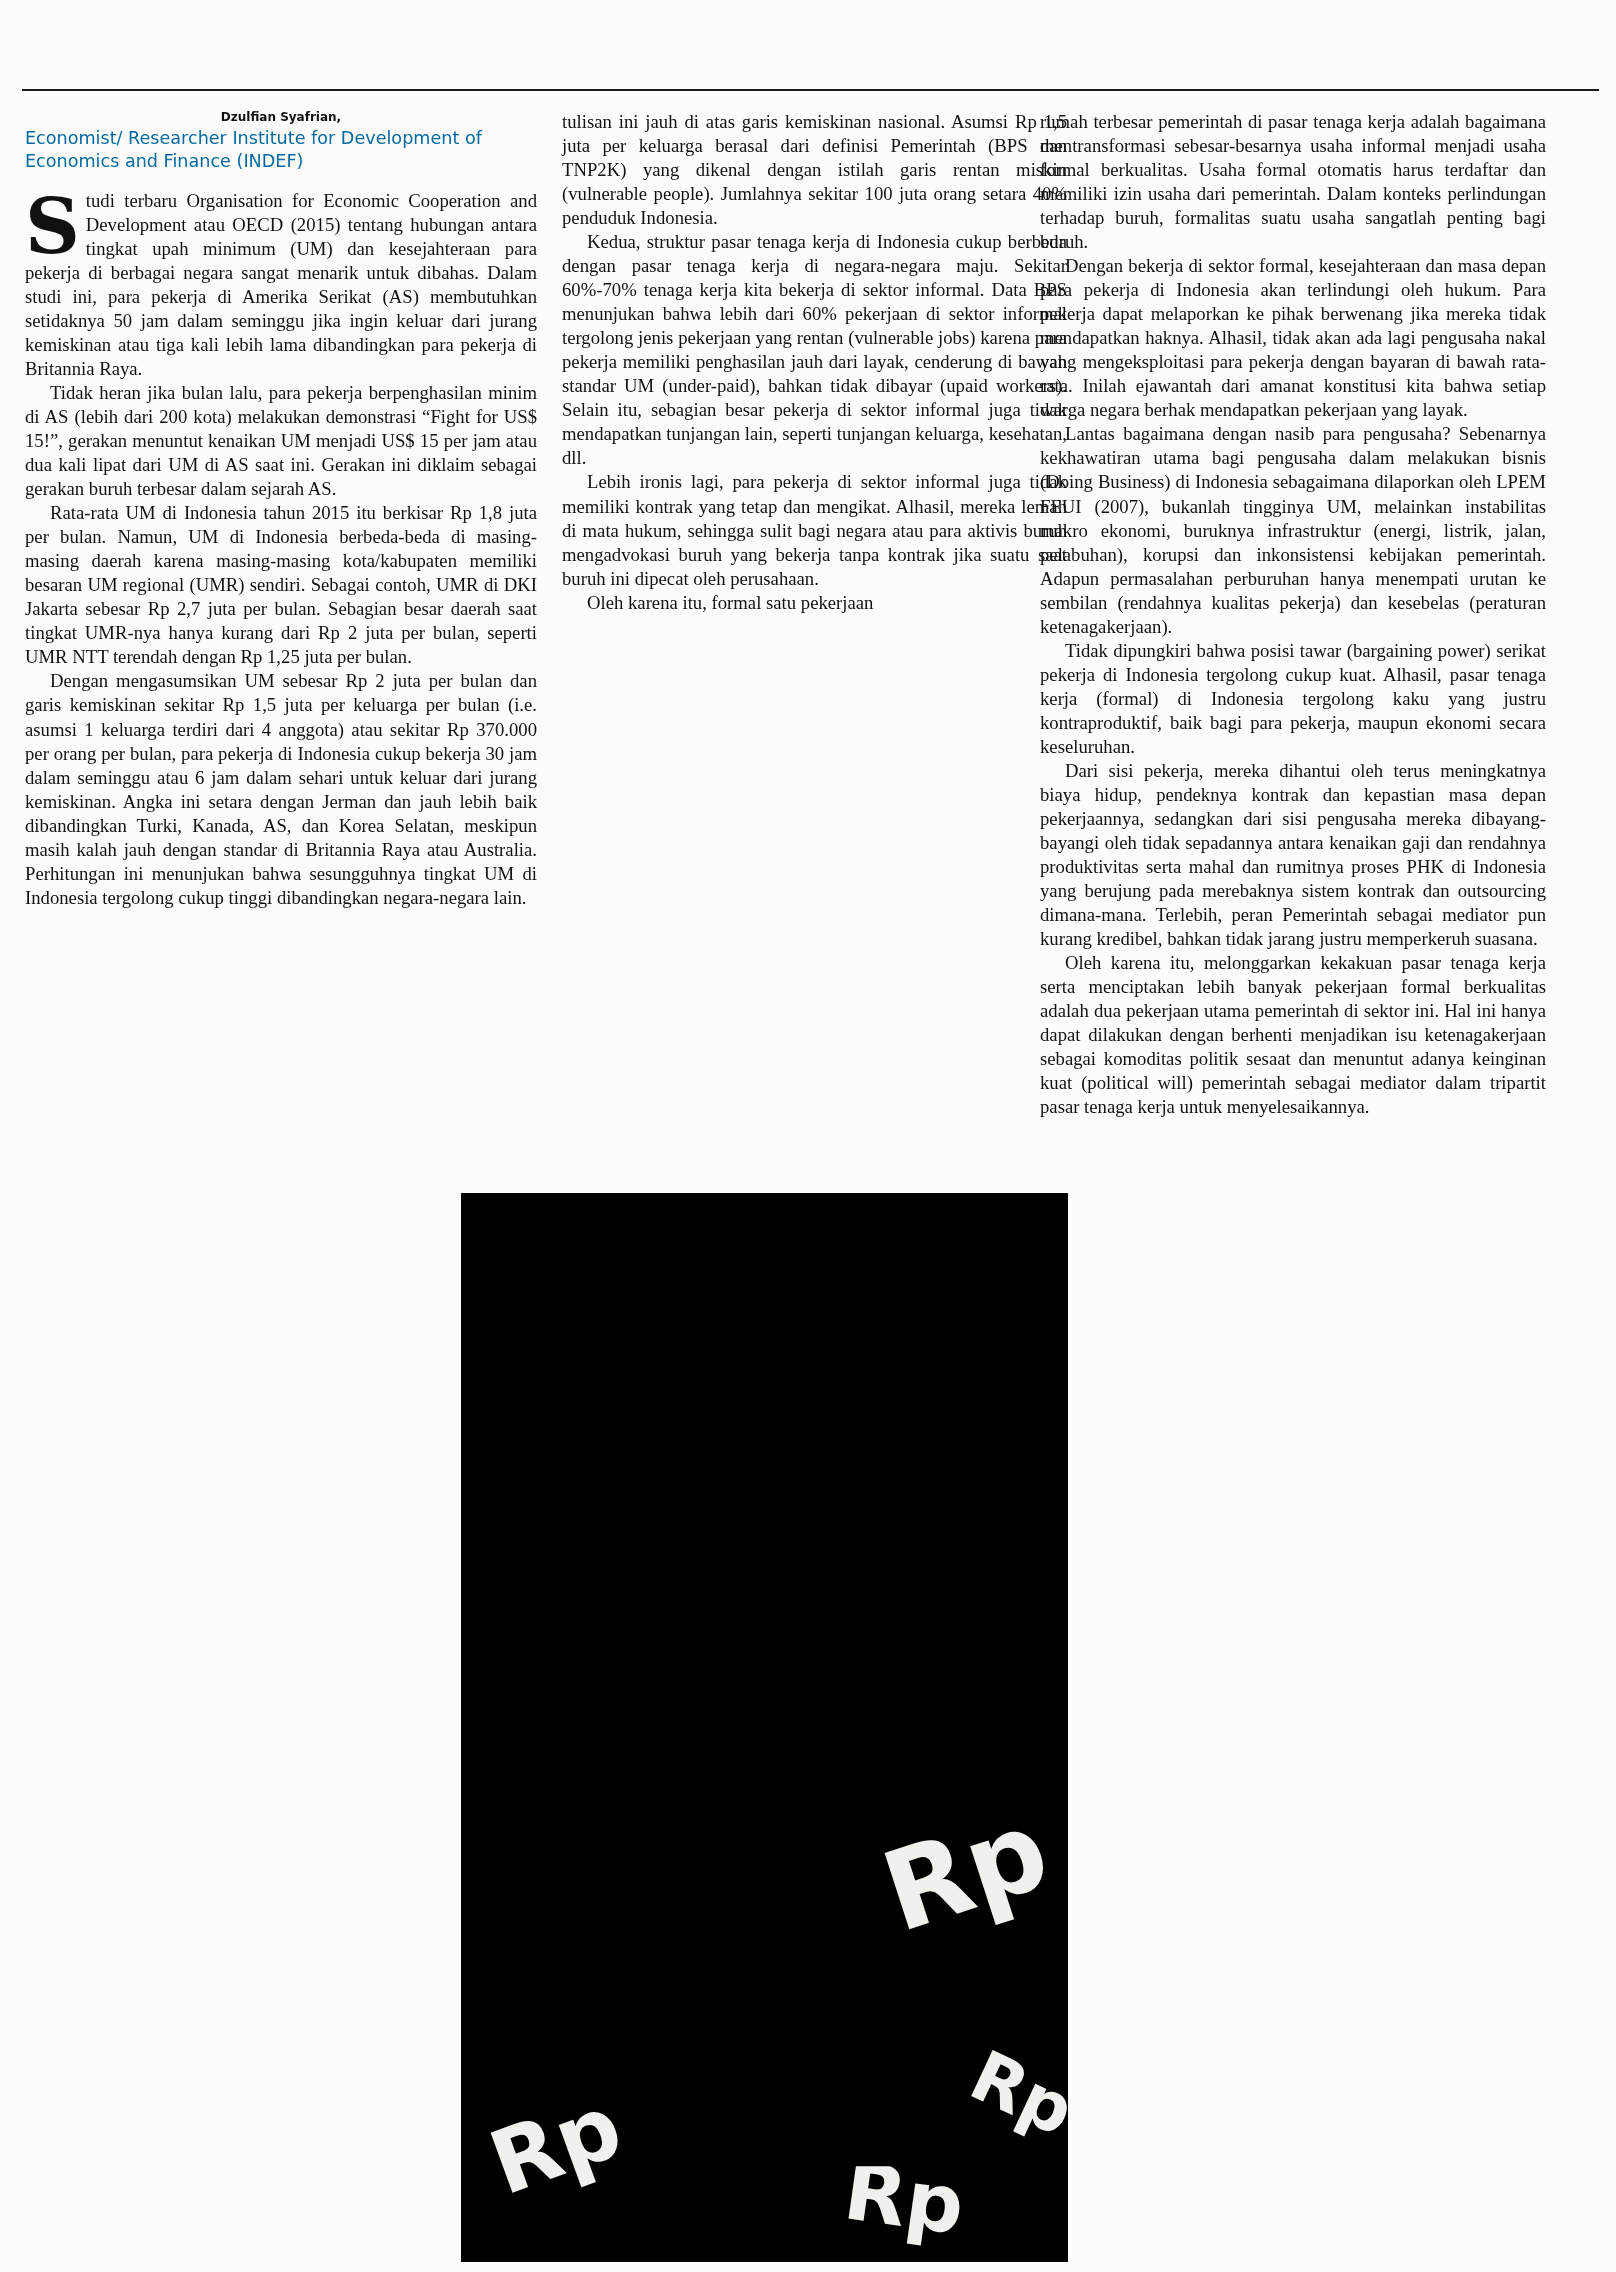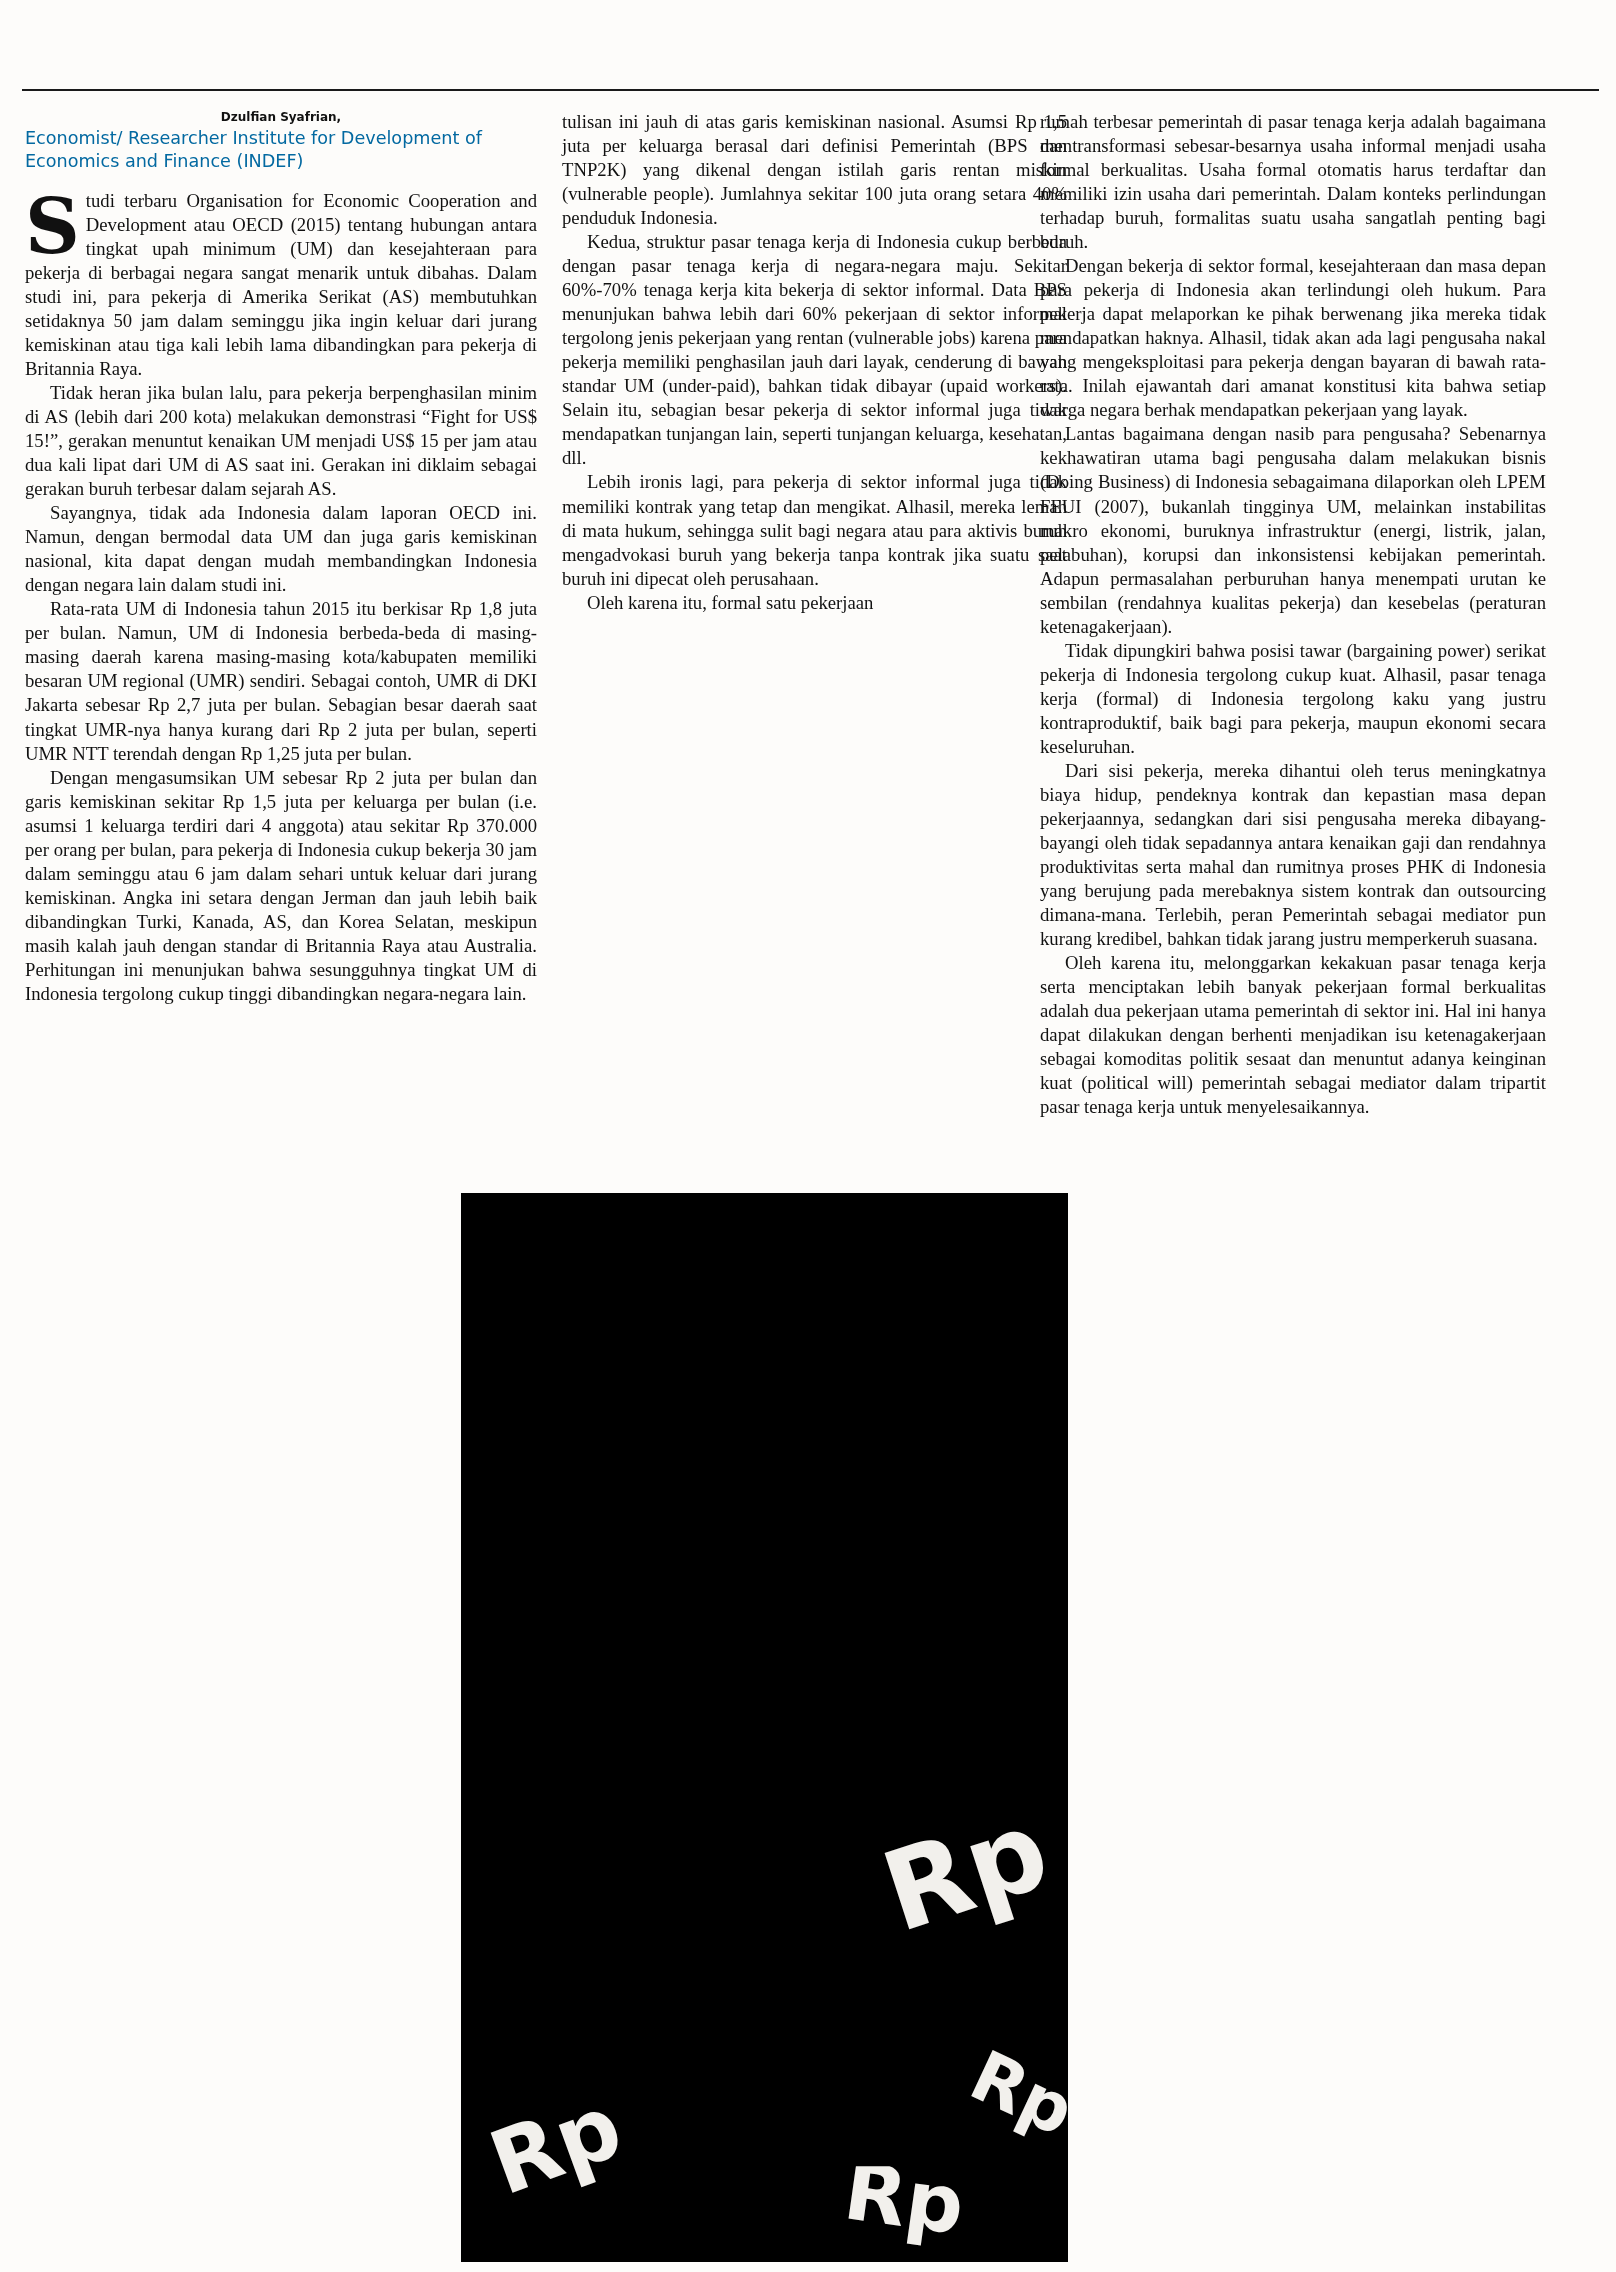--- a/index.html
+++ b/index.html
@@ -120,21 +120,20 @@
 <div class="page">
 
   <div class="rule-top"></div>
 
   <div class="col col1">
     <p class="byline-name">Dzulfian Syafrian,</p>
     <p class="byline-role">Economist/ Researcher Institute for Development of Economics and Finance (INDEF)</p>
 
     <p class="body first dropcap-para">Studi terbaru Organisation for Economic Cooperation and Development atau OECD (2015) tentang hubungan antara tingkat upah minimum (UM) dan kesejahteraan para pekerja di berbagai negara sangat menarik untuk dibahas. Dalam studi ini, para pekerja di Amerika Serikat (AS) membutuhkan setidaknya 50 jam dalam seminggu jika ingin keluar dari jurang kemiskinan atau tiga kali lebih lama dibandingkan para pekerja di Britannia Raya.</p>
     <p class="body">Tidak heran jika bulan lalu, para pekerja berpenghasilan minim di AS (lebih dari 200 kota) melakukan demonstrasi “Fight for US$ 15!”, gerakan menuntut kenaikan UM menjadi US$ 15 per jam atau dua kali lipat dari UM di AS saat ini. Gerakan ini diklaim sebagai gerakan buruh terbesar dalam sejarah AS.</p>
-    <p class="body">Sayangnya, tidak ada Indonesia dalam laporan OECD ini. Namun, dengan bermodal data UM dan juga garis kemiskinan nasional, kita dapat dengan mudah membandingkan Indonesia dengan negara lain dalam studi ini.</p>
     <p class="body">Rata-rata UM di Indonesia tahun 2015 itu berkisar Rp 1,8 juta per bulan. Namun, UM di Indonesia berbeda-beda di masing-masing daerah karena masing-masing kota/kabupaten memiliki besaran UM regional (UMR) sendiri. Sebagai contoh, UMR di DKI Jakarta sebesar Rp 2,7 juta per bulan. Sebagian besar daerah saat tingkat UMR-nya hanya kurang dari Rp 2 juta per bulan, seperti UMR NTT terendah dengan Rp 1,25 juta per bulan.</p>
     <p class="body">Dengan mengasumsikan UM sebesar Rp 2 juta per bulan dan garis kemiskinan sekitar Rp 1,5 juta per keluarga per bulan (i.e. asumsi 1 keluarga terdiri dari 4 anggota) atau sekitar Rp 370.000 per orang per bulan, para pekerja di Indonesia cukup bekerja 30 jam dalam seminggu atau 6 jam dalam sehari untuk keluar dari jurang kemiskinan. Angka ini setara dengan Jerman dan jauh lebih baik dibandingkan Turki, Kanada, AS, dan Korea Selatan, meskipun masih kalah jauh dengan standar di Britannia Raya atau Australia. Perhitungan ini menunjukan bahwa sesungguhnya tingkat UM di Indonesia tergolong cukup tinggi dibandingkan negara-negara lain.</p>
   </div>
 
   <div class="col col2">
     <p class="body first">tulisan ini jauh di atas garis kemiskinan nasional. Asumsi Rp 1,5 juta per keluarga berasal dari definisi Pemerintah (BPS dan TNP2K) yang dikenal dengan istilah garis rentan miskin (vulnerable people). Jumlahnya sekitar 100 juta orang setara 40% penduduk Indonesia.</p>
     <p class="body">Kedua, struktur pasar tenaga kerja di Indonesia cukup berbeda dengan pasar tenaga kerja di negara-negara maju. Sekitar 60%-70% tenaga kerja kita bekerja di sektor informal. Data BPS menunjukan bahwa lebih dari 60% pekerjaan di sektor informal tergolong jenis pekerjaan yang rentan (vulnerable jobs) karena para pekerja memiliki penghasilan jauh dari layak, cenderung di bawah standar UM (under-paid), bahkan tidak dibayar (upaid workers). Selain itu, sebagian besar pekerja di sektor informal juga tidak mendapatkan tunjangan lain, seperti tunjangan keluarga, kesehatan, dll.</p>
     <p class="body">Lebih ironis lagi, para pekerja di sektor informal juga tidak memiliki kontrak yang tetap dan mengikat. Alhasil, mereka lemah di mata hukum, sehingga sulit bagi negara atau para aktivis buruh mengadvokasi buruh yang bekerja tanpa kontrak jika suatu saat buruh ini dipecat oleh perusahaan.</p>
     <p class="body">Oleh karena itu, formal satu pekerjaan</p>
   </div>

